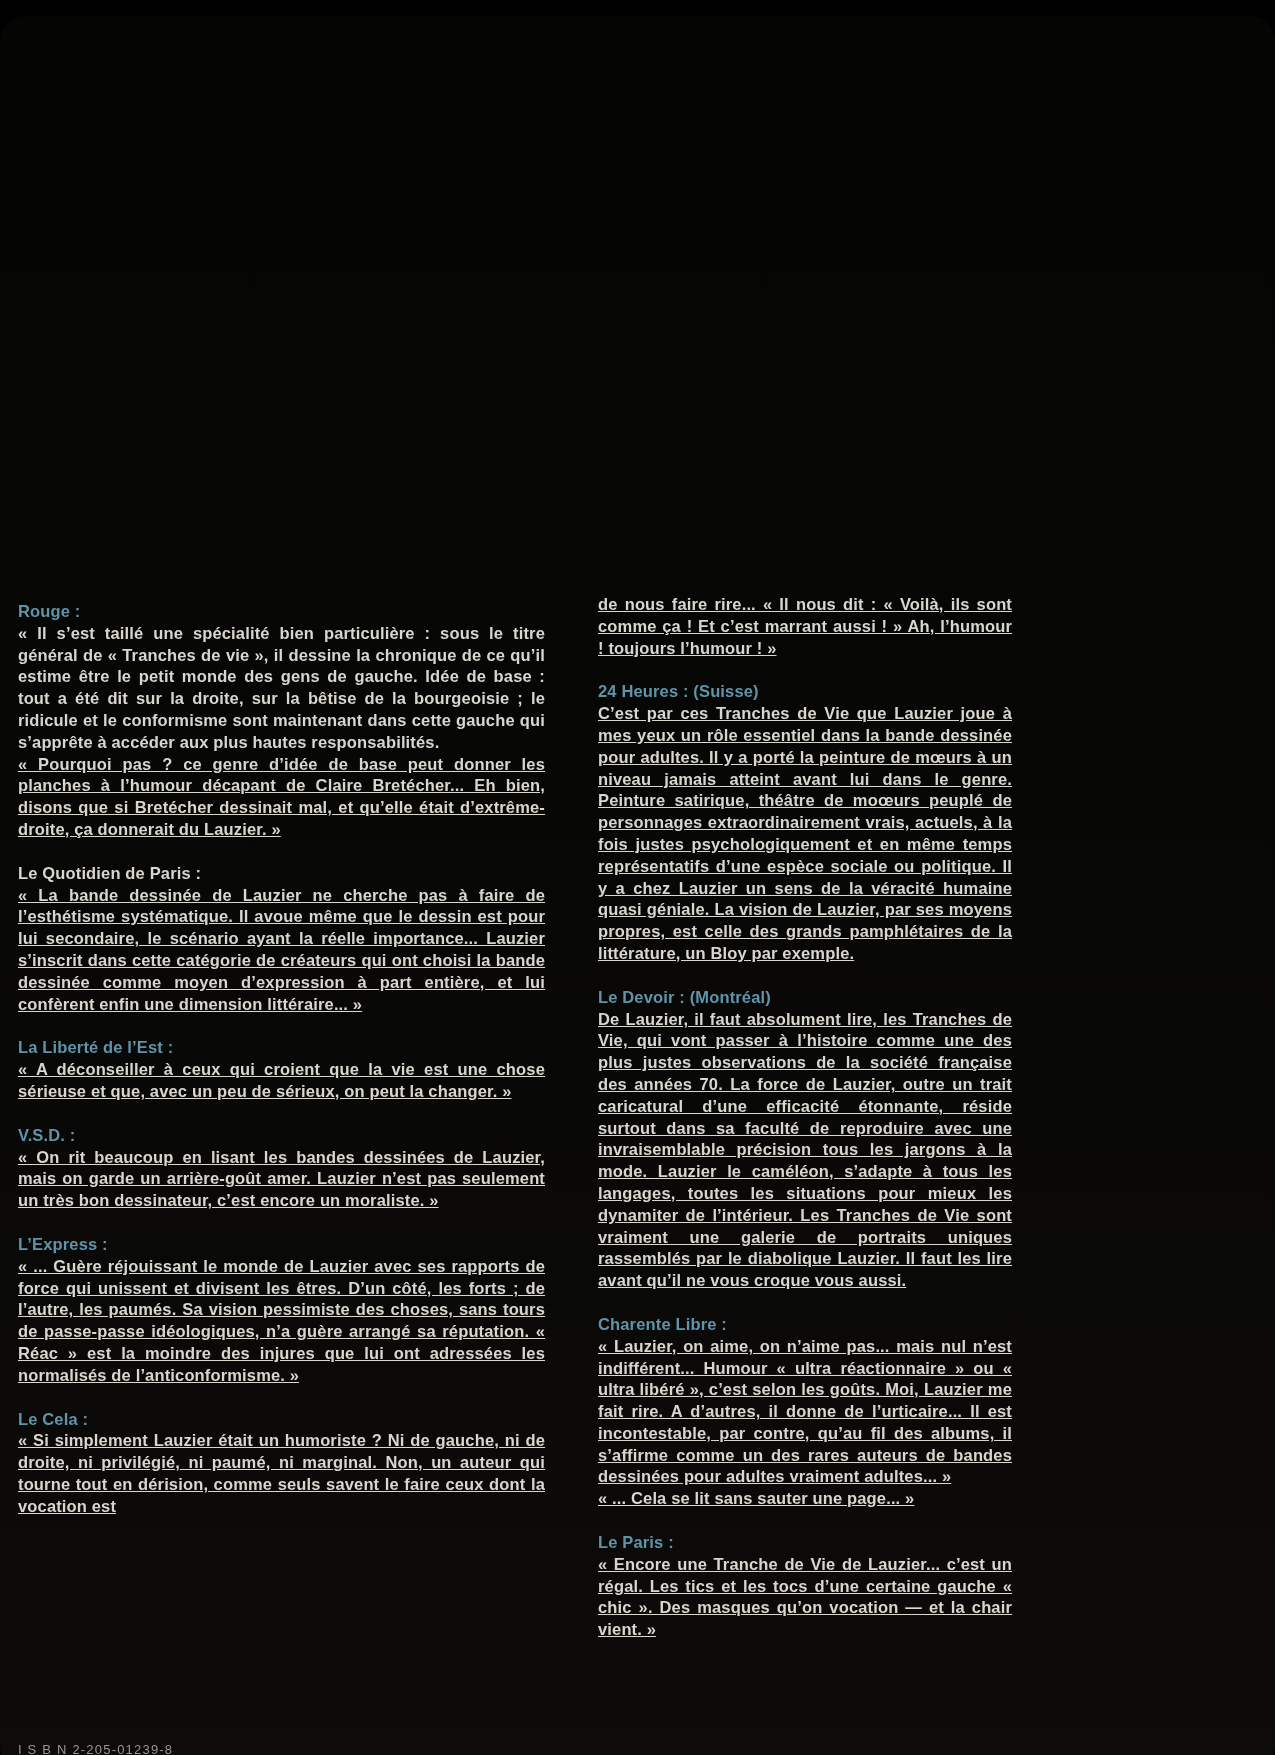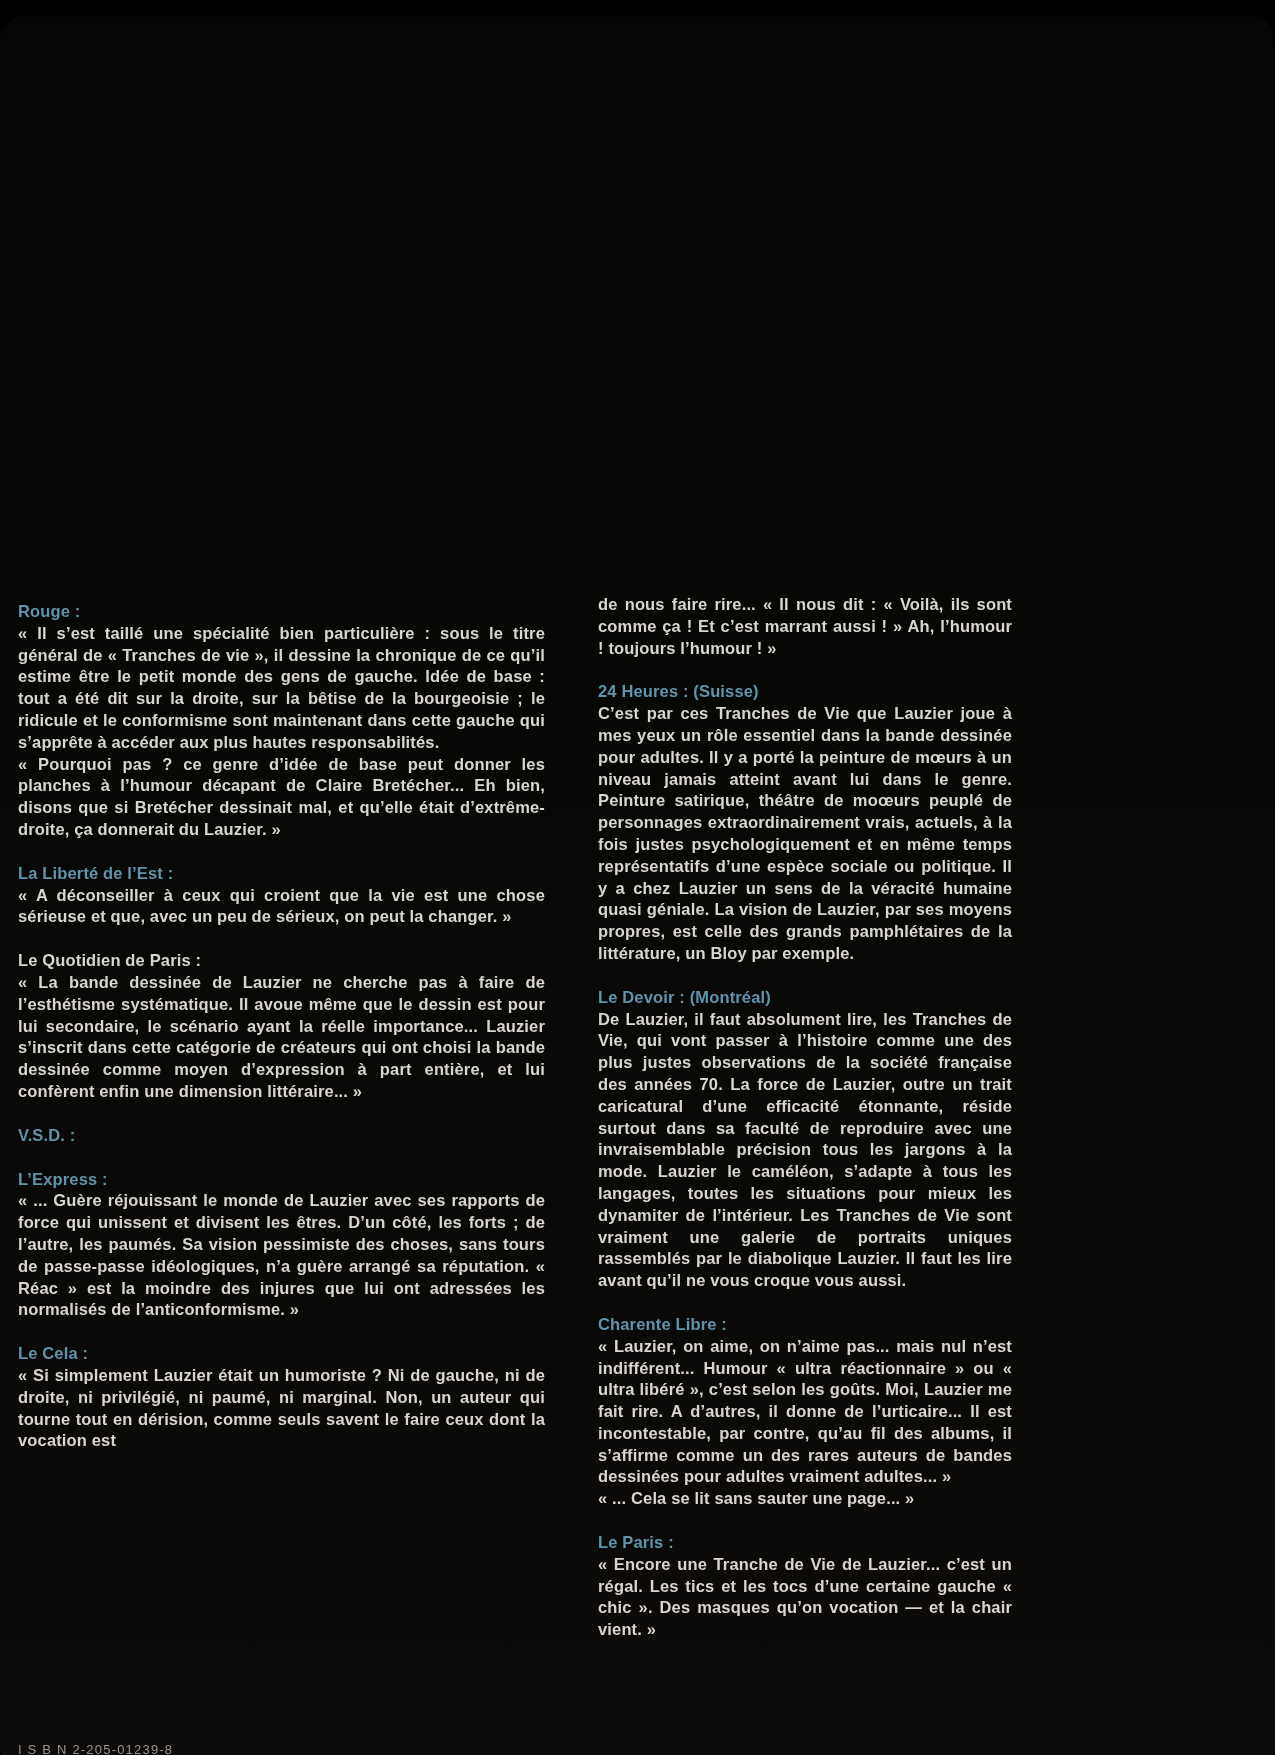--- a/index.html
+++ b/index.html
@@ -44,20 +44,21 @@
   }
   .press-section:first-child > .pub-heading {
     margin-top: 0;
   }
   .press-section p.quote {
     margin: 0;
     text-align: justify;
   }
   .press-section p.quote:last-child {
     text-align-last: left;
+    text-decoration: underline;
   }
   .isbn {
     position: absolute;
     left: 18px;
     top: 1726px;
     font-size: 13px;
     font-weight: normal;
     letter-spacing: 1.2px;
     color: var(--muted, #99968f);
   }
@@ -66,29 +67,30 @@
 <body>
 
 <div class="page" style="--ink: #d9d6ce; --accent: #5f94ab; --muted: #99968f;">
   <div class="column column-left">
       <section class="press-section">
         <div class="pub-heading">Rouge :</div>
         <p class="quote">« Il s’est taillé une spécialité bien particulière : sous le titre général de « Tranches de vie », il dessine la chronique de ce qu’il estime être le petit monde des gens de gauche. Idée de base : tout a été dit sur la droite, sur la bêtise de la bourgeoisie ; le ridicule et le conformisme sont maintenant dans cette gauche qui s’apprête à accéder aux plus hautes responsabilités.</p>
         <p class="quote">« Pourquoi pas ? ce genre d’idée de base peut donner les planches à l’humour décapant de Claire Bretécher... Eh bien, disons que si Bretécher dessinait mal, et qu’elle était d’extrême-droite, ça donnerait du Lauzier. »</p>
       </section>
       <section class="press-section">
+        <div class="pub-heading" style="color: rgb(217, 214, 206);">Le Quotidien de Paris :</div>
+        <p class="quote">« La bande dessinée de Lauzier ne cherche pas à faire de l’esthétisme systématique. Il avoue même que le dessin est pour lui secondaire, le scénario ayant la réelle importance... Lauzier s’inscrit dans cette catégorie de créateurs qui ont choisi la bande dessinée comme moyen d’expression à part entière, et lui confèrent enfin une dimension littéraire... »</p>
+      </section>
+      <section class="press-section">
         <div class="pub-heading">La Liberté de l’Est :</div>
         <p class="quote">« A déconseiller à ceux qui croient que la vie est une chose sérieuse et que, avec un peu de sérieux, on peut la changer. »</p>
       </section>
       <section class="press-section">
-        <div class="pub-heading" style="color: rgb(217, 214, 206);">Le Quotidien de Paris :</div>
-        <p class="quote">« La bande dessinée de Lauzier ne cherche pas à faire de l’esthétisme systématique. Il avoue même que le dessin est pour lui secondaire, le scénario ayant la réelle importance... Lauzier s’inscrit dans cette catégorie de créateurs qui ont choisi la bande dessinée comme moyen d’expression à part entière, et lui confèrent enfin une dimension littéraire... »</p>
-      </section>
-      <section class="press-section">
         <div class="pub-heading">V.S.D. :</div>
+        <p class="quote">« On rit beaucoup en lisant les bandes dessinées de Lauzier, mais on garde un arrière-goût amer. Lauzier n’est pas seulement un très bon dessinateur, c’est encore un moraliste. »</p>
       </section>
       <section class="press-section">
         <div class="pub-heading">L’Express :</div>
         <p class="quote">« ... Guère réjouissant le monde de Lauzier avec ses rapports de force qui unissent et divisent les êtres. D’un côté, les forts ; de l’autre, les paumés. Sa vision pessimiste des choses, sans tours de passe-passe idéologiques, n’a guère arrangé sa réputation. « Réac » est la moindre des injures que lui ont adressées les normalisés de l’anticonformisme. »</p>
       </section>
       <section class="press-section">
         <div class="pub-heading">Le Cela :</div>
         <p class="quote">« Si simplement Lauzier était un humoriste ? Ni de gauche, ni de droite, ni privilégié, ni paumé, ni marginal. Non, un auteur qui tourne tout en dérision, comme seuls savent le faire ceux dont la vocation est</p>
       </section>
     </div>

